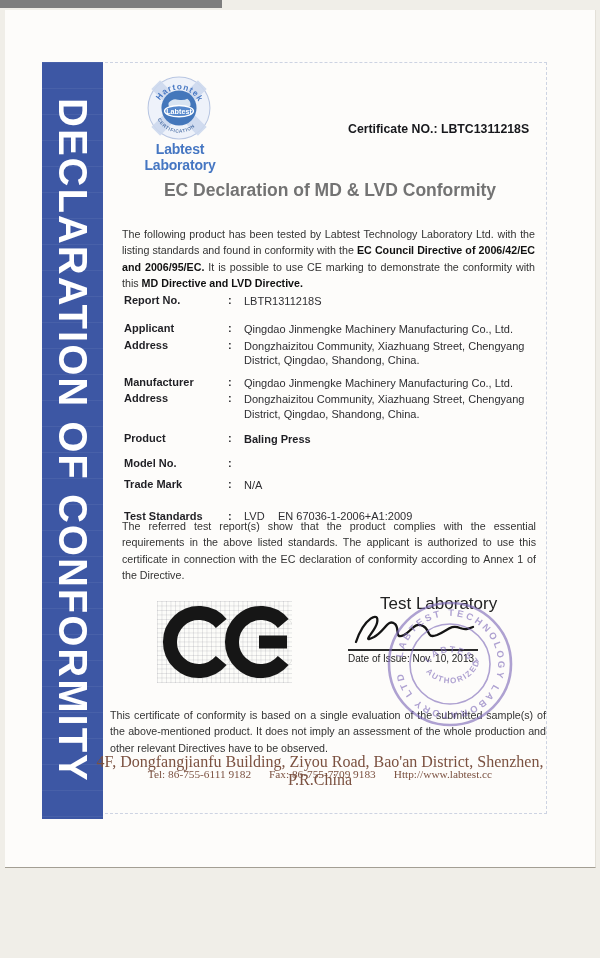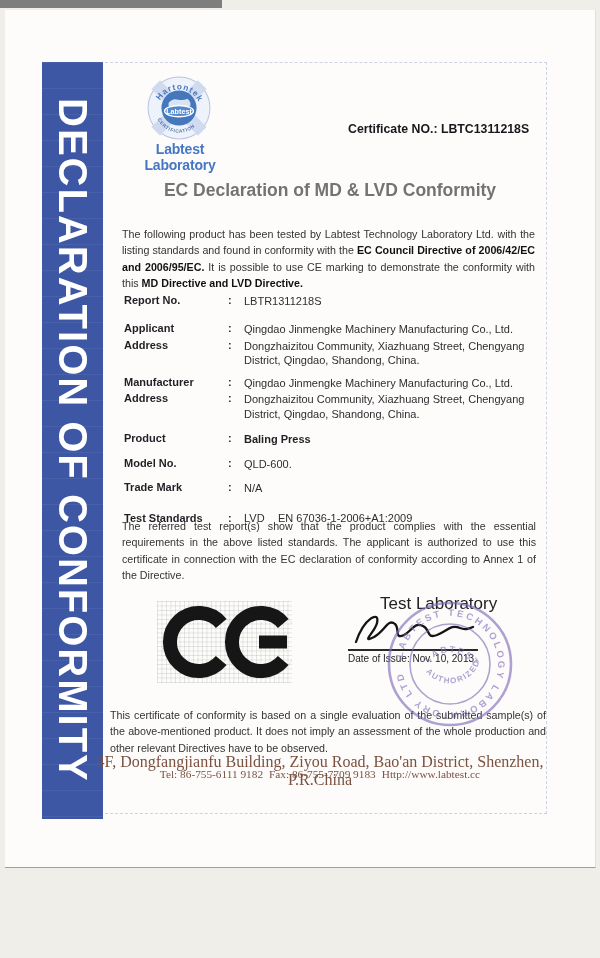--- a/index.html
+++ b/index.html
@@ -43,21 +43,21 @@
         linear-gradient(90deg,rgba(140,140,150,.22) 1px,transparent 1px);
         background-size:4.5px 4.5px;z-index:4;}
   .sig-head{position:absolute;left:380px;top:594px;font-size:17px;color:#222;z-index:4;}
   .sig-svg{position:absolute;left:352px;top:610px;z-index:5;}
   .sig-line{position:absolute;left:348px;top:649px;width:130px;height:1.5px;background:#2a2a2a;z-index:5;}
   .date-line{position:absolute;left:348px;top:653px;font-size:10px;color:#1c1c1c;z-index:5;}
   .stamp{position:absolute;left:384px;top:598px;z-index:7;opacity:.62;pointer-events:none;}
   .disclaimer{left:110px;top:707px;width:436px;}
   .footer-addr{position:absolute;left:90px;top:753px;width:460px;text-align:center;z-index:4;
         font-family:"Liberation Serif",serif;font-size:16px;color:#7b5140;}
-  .footer-contacts{position:absolute;left:90px;top:768px;width:460px;display:flex;gap:6px;
+  .footer-contacts{position:absolute;left:90px;top:768px;width:460px;display:flex;gap:18px;
         justify-content:center;z-index:4;font-family:"Liberation Serif",serif;font-size:11.3px;color:#7b5140;}
 </style>
 </head>
 <body>
 
 <div class="scan">
   <div class="page"></div>
   <div class="topbar"></div>
   <div class="dashed-frame"></div>
 
@@ -124,21 +124,20 @@
       <div class="fvalue">Dongzhaizitou Community, Xiazhuang Street, Chengyang District, Qingdao, Shandong, China.</div>
     </div>
     <div class="frow mb11">
       <div class="flabel">Product</div>
       <div class="fcolon">:</div>
       <div class="fvalue bold">Baling Press</div>
     </div>
     <div class="frow mb9">
       <div class="flabel">Model No.</div>
       <div class="fcolon">:</div>
-      <div class="fvalue">QLD-600.</div>
     </div>
     <div class="frow mb6">
       <div class="flabel">Trade Mark</div>
       <div class="fcolon">:</div>
       <div class="fvalue">N/A</div>
     </div>
     <div class="frow ts-row">
       <div class="flabel">Test Standards</div>
       <div class="fcolon">:</div>
       <div class="fvalue">

